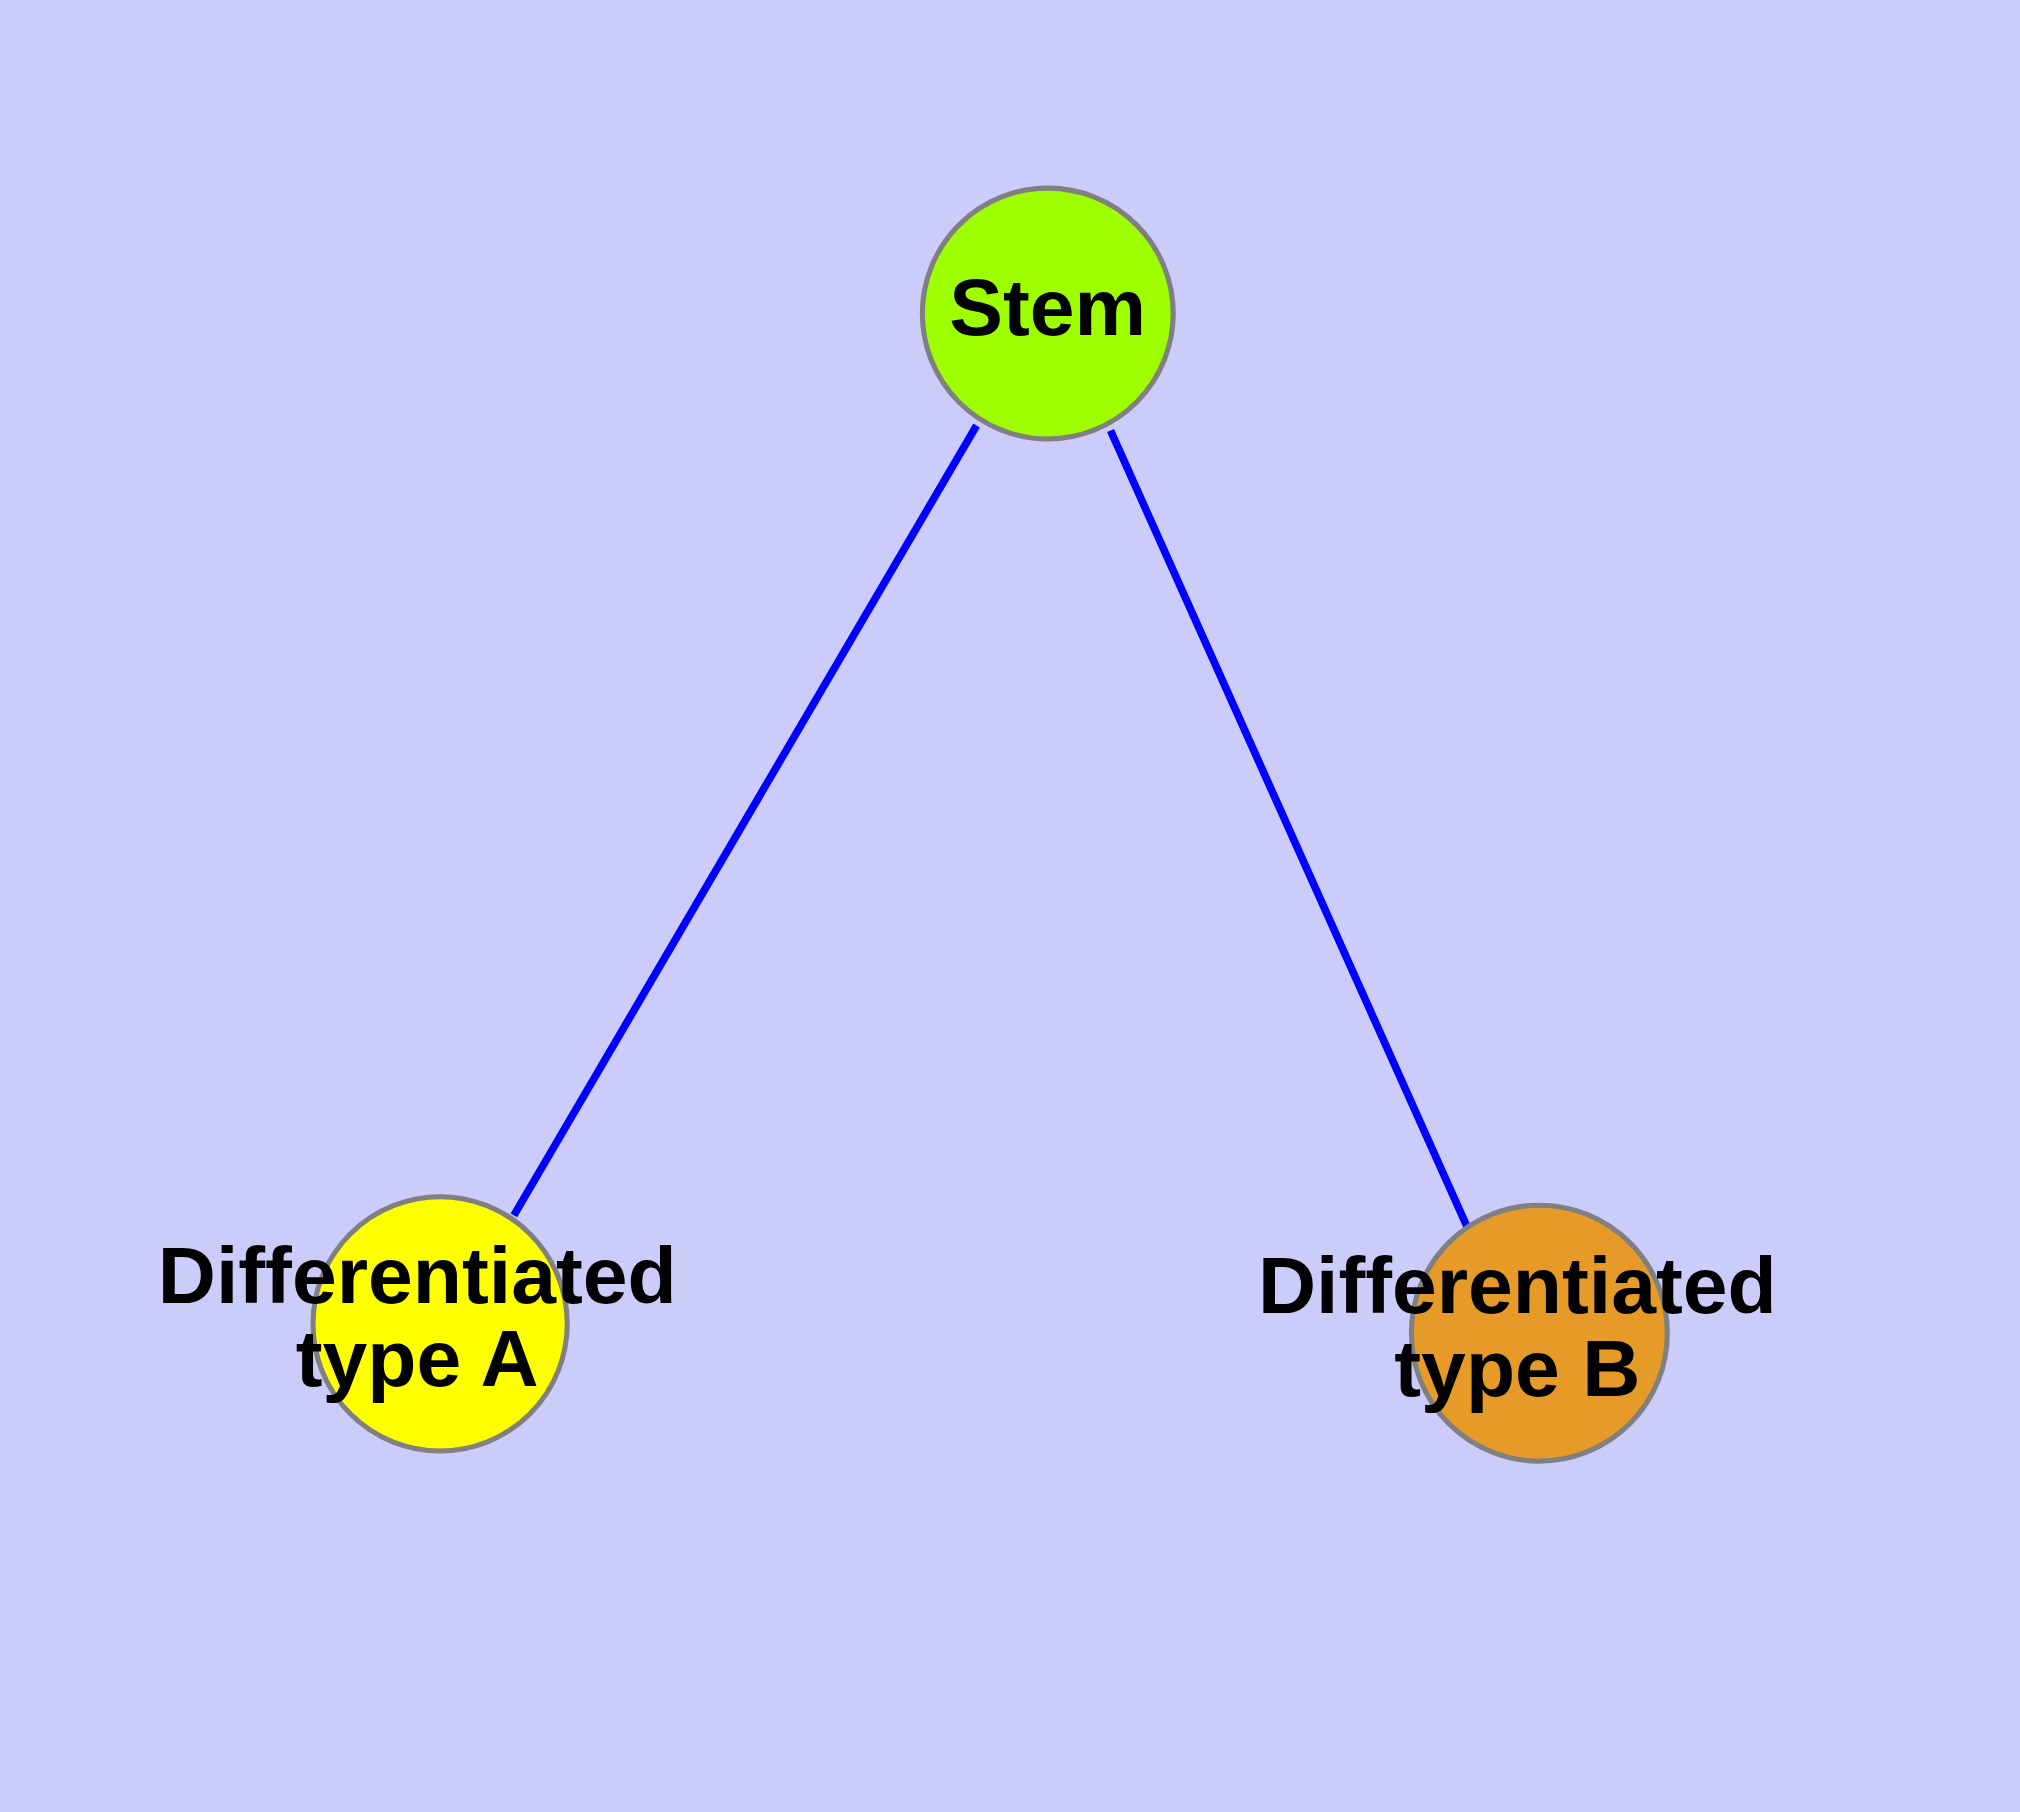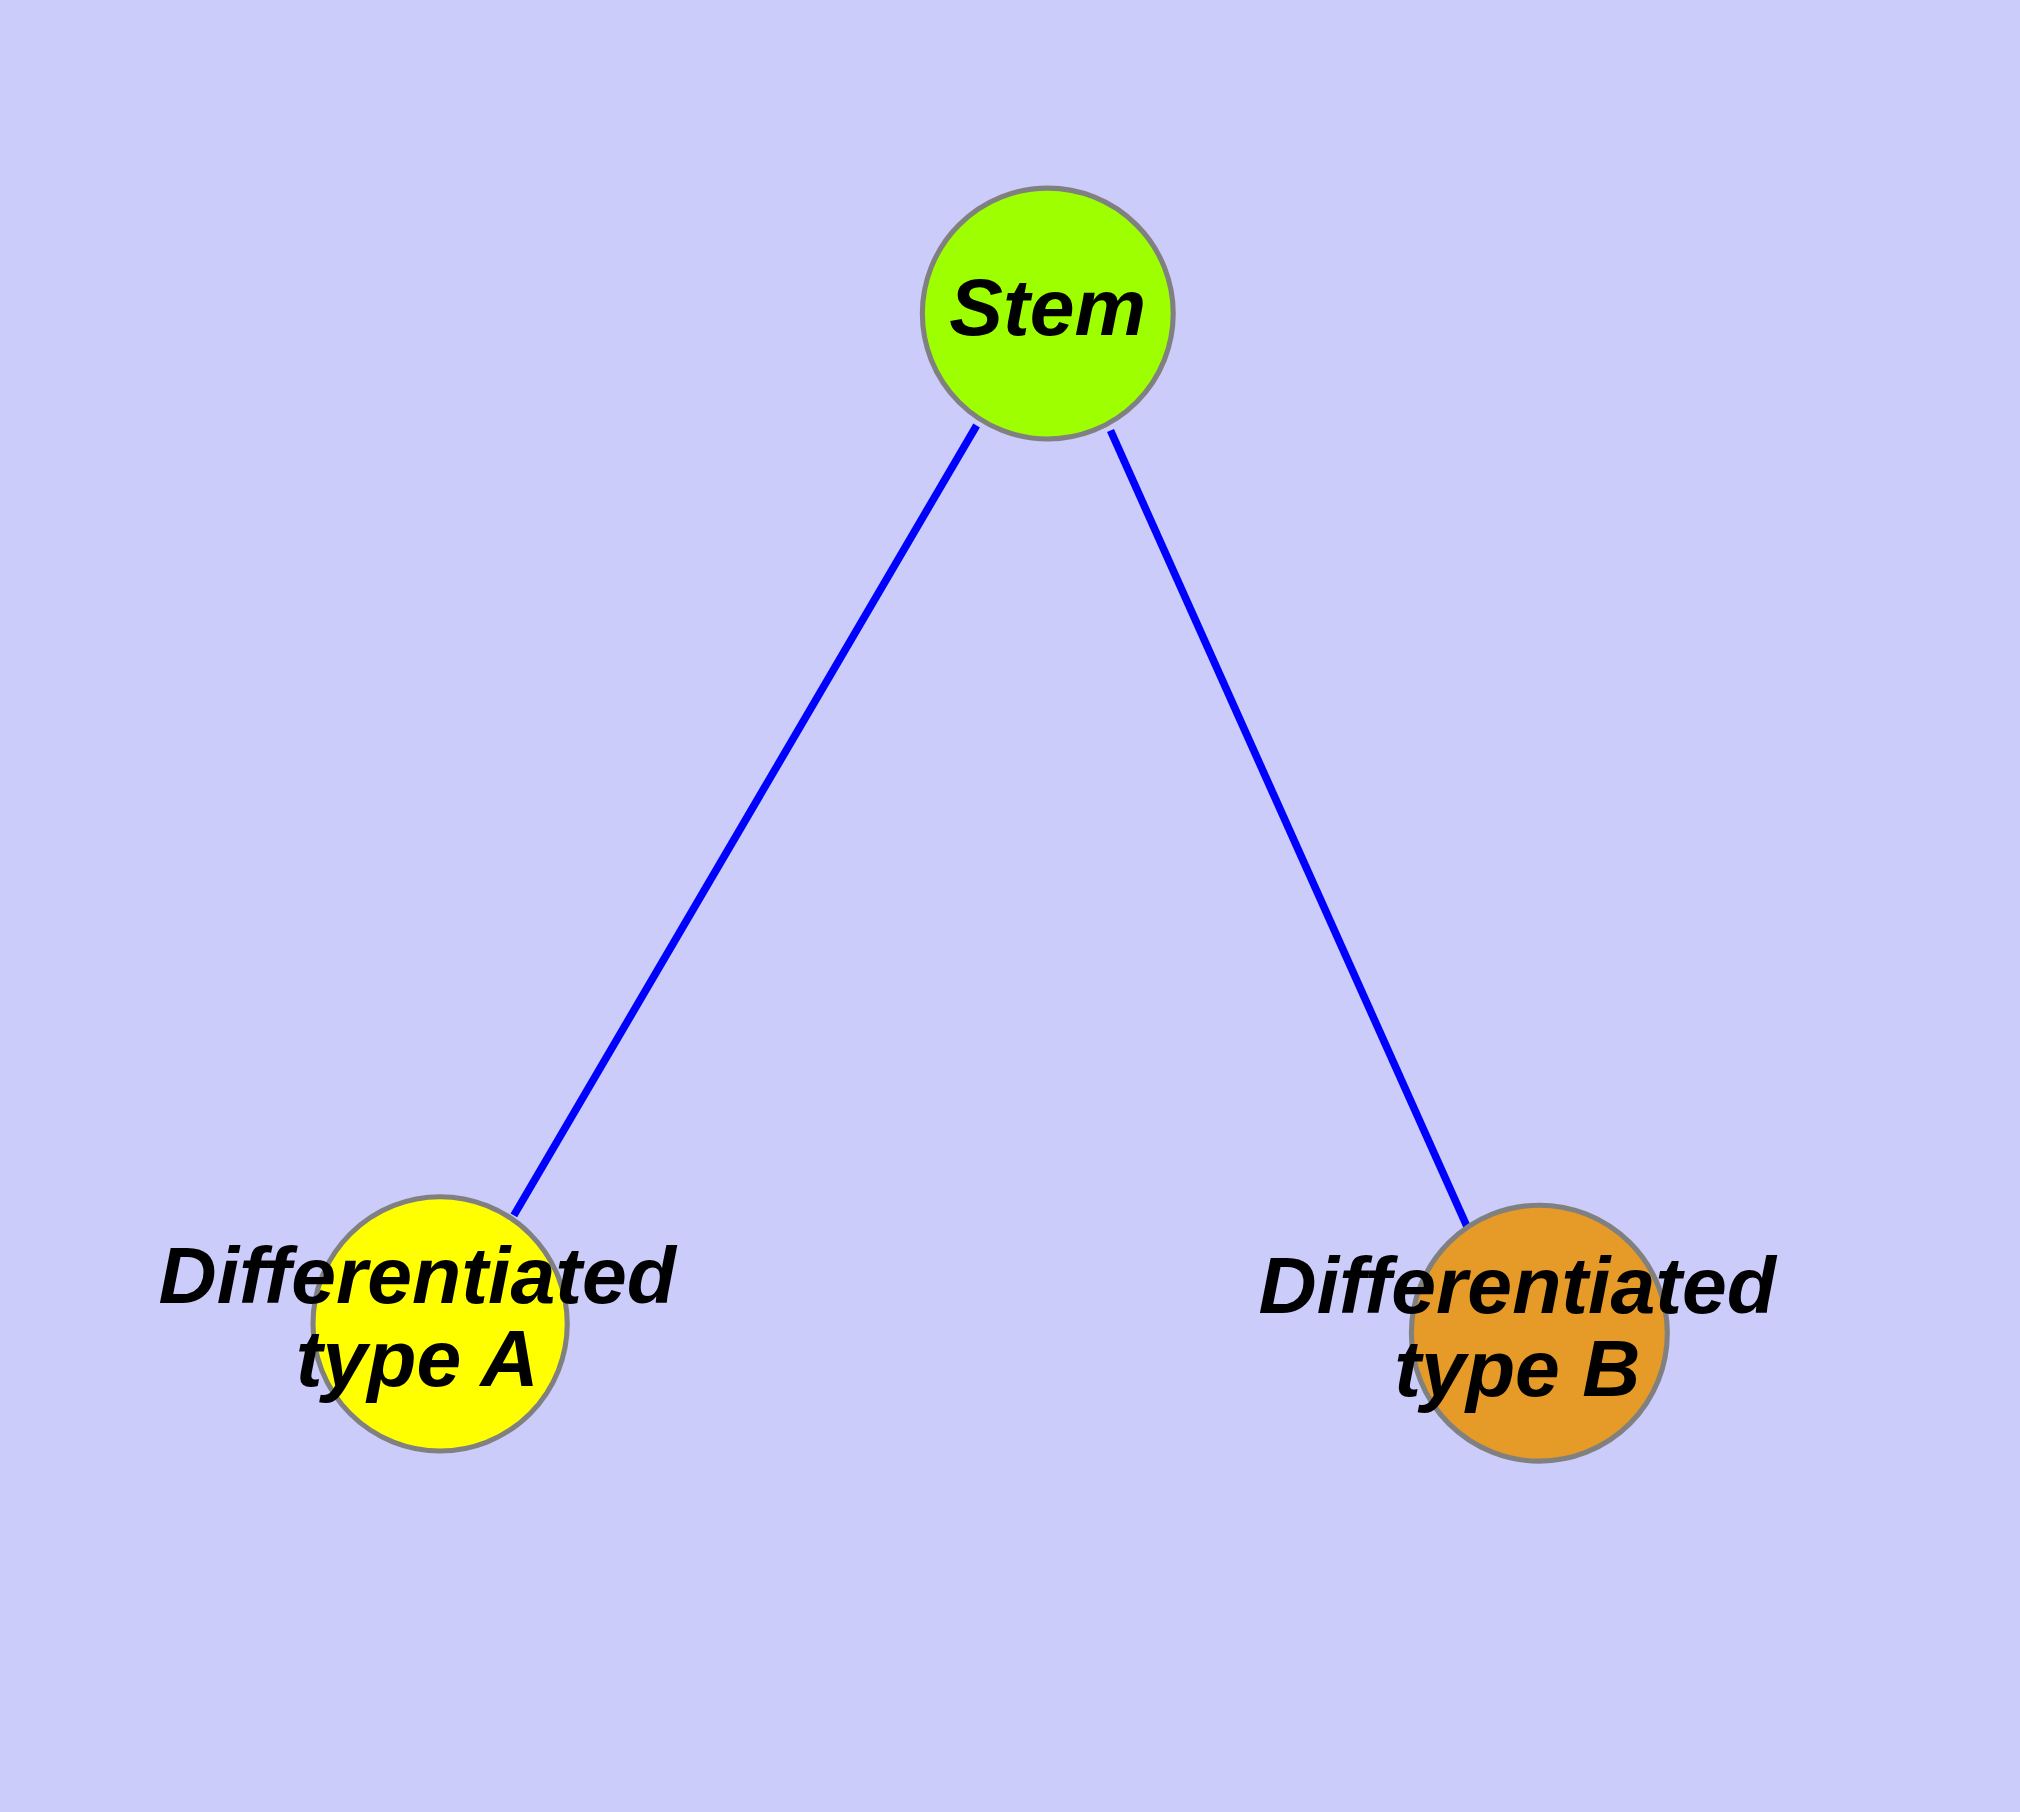--- a/index.html
+++ b/index.html
@@ -6,21 +6,20 @@
   html, body {
     margin: 0;
     padding: 0;
     background: #ccccfa;
   }
   #canvas-wrap {
     position: relative;
     width: 2021px;
     height: 1812px;
     overflow: hidden;
-    font-style: italic;
   }
   #graph-svg {
     display: block;
     width: 2021px;
     height: 1812px;
   }
   .node-label {
     font-family: "Liberation Sans", "DejaVu Sans", sans-serif;
     font-weight: bold;
     fill: #000000;

